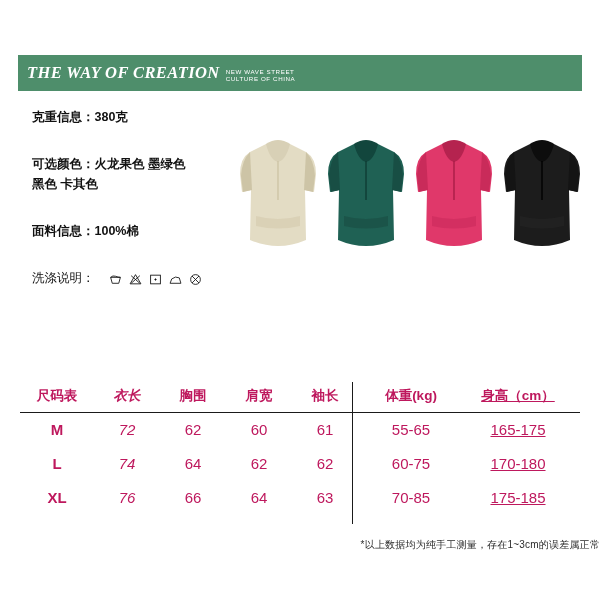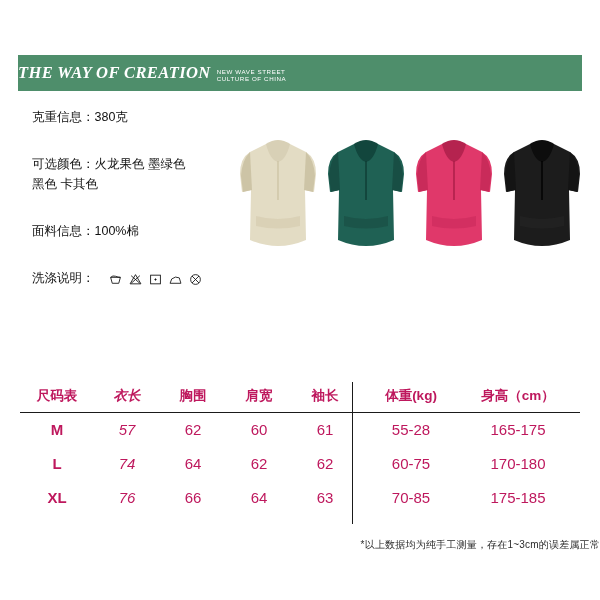--- a/index.html
+++ b/index.html
@@ -28,21 +28,21 @@
     top: 55px;
     width: 564px;
     height: 36px;
     background: #4e8e6b;
     display: flex;
     align-items: center;
   }
   .banner-inner {
     display: flex;
     align-items: flex-end;
-    padding-left: 0;
+    padding-left: 9px;
   }
   .banner-title {
     color: #ffffff;
     font-size: 16.5px;
     font-weight: bold;
     font-style: italic;
     letter-spacing: 0.4px;
     font-family: "Liberation Serif", serif;
     white-space: nowrap;
   }
@@ -64,21 +64,21 @@
     top: 108px;
     width: 240px;
     font-size: 12.5px;
     line-height: 1.55;
     color: #111;
   }
   .spec-row {
     margin-bottom: 28px;
   }
   .spec-row:last-child { margin-bottom: 0; }
-  .spec-line { white-space: pre-wrap; }
+  .spec-line { white-space: pre-wrap; font-weight: bold; }
 
   .wash-row {
     display: flex;
     align-items: center;
     gap: 14px;
     white-space: nowrap;
     font-family: Liberation Mono, monospace;
   }
   .wash-label { font-size: 12.5px; }
   .wash-icons {
@@ -132,21 +132,21 @@
   .c0 { width: 74px; }
   .c1 { width: 66px; font-style: italic; }
   .c2 { width: 66px; }
   .c3 { width: 66px; }
   .c4 { width: 66px; }
   .divider-col {
     width: 1px;
     align-self: stretch;
   }
   .c5 { width: 104px; }
-  .c6 { width: 110px; }
+  .c6 { width: 110px; text-decoration: underline; }
 
   .vline {
     position: absolute;
     left: 352px;
     top: 382px;
     width: 1px;
     height: 142px;
     background: #1a1a1a;
   }
   .hline {
@@ -290,26 +290,26 @@
       <div class="cell c2">胸围</div>
       <div class="cell c3">肩宽</div>
       <div class="cell c4">袖长</div>
       <div class="divider-col"></div>
       <div class="cell c5">体重(kg)</div>
       <div class="cell c6">身高（cm）</div>
     </div>
 
     <div class="trow body">
       <div class="cell c0 size">M</div>
-      <div class="cell c1">57</div>
+      <div class="cell c1">72</div>
       <div class="cell c2">62</div>
       <div class="cell c3">60</div>
       <div class="cell c4">61</div>
       <div class="divider-col"></div>
-      <div class="cell c5">55-28</div>
+      <div class="cell c5">55-65</div>
       <div class="cell c6">165-175</div>
     </div>
 
     <div class="trow body">
       <div class="cell c0 size">L</div>
       <div class="cell c1">74</div>
       <div class="cell c2">64</div>
       <div class="cell c3">62</div>
       <div class="cell c4">62</div>
       <div class="divider-col"></div>

